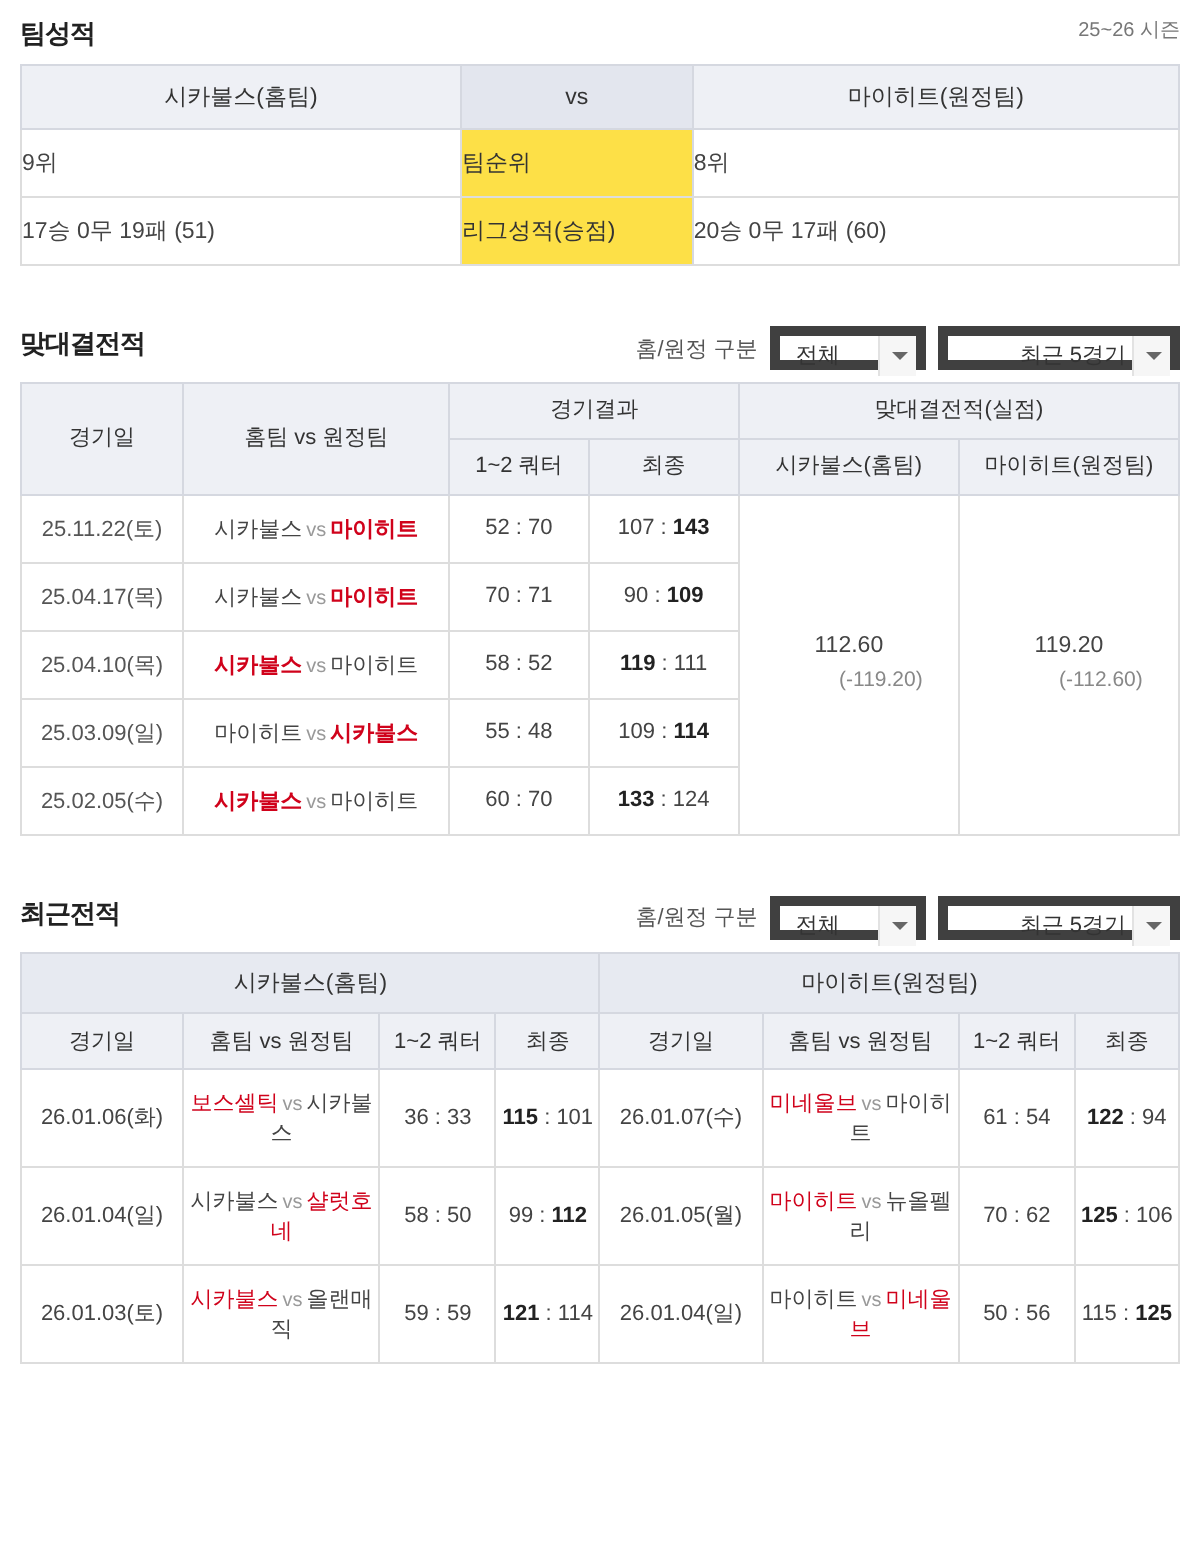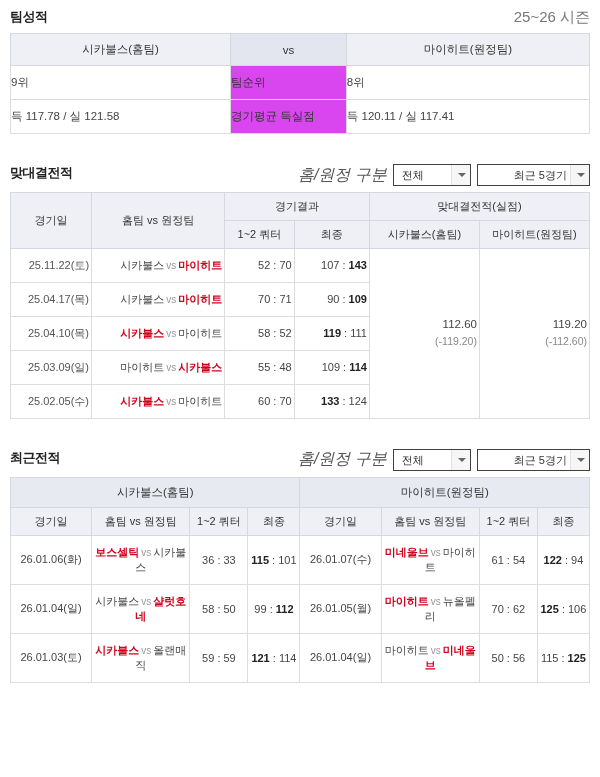--- a/index.html
+++ b/index.html
@@ -13,43 +13,43 @@
   .page { width: 600px; padding: 0 10px 0 10px; }
 
   
   .sec-head {
     display: flex; align-items: flex-start; justify-content: space-between;
     padding: 8px 0 6px 0;
   }
   .sec-title {
     font-size: 13px; font-weight: bold; color: #222222; letter-spacing: -0.5px;
   }
-  .sec-note { font-size: 15px; color: #777777; }
+  .sec-note { font-size: 10px; color: #777777; }
 
   table { border-collapse: collapse; width: 100%; }
   td, th { border: 1px solid #dddddd; font-weight: normal; }
 
   
   .team-tbl { font-size: 11.5px; }
   .team-tbl th {
     background: #eef0f5; color: #333; padding: 8px 0; font-size: 11.5px;
     text-align: center; border-color: #d5d8e0;
   }
   .team-tbl td { text-align: left; padding: 9px 0; color: #444; }
   .team-tbl td.mid {
-    background: #d946ef; color: #333; border-left-color: #d5d8e0; border-right-color: #d5d8e0;
+    background: #fde047; color: #333; border-left-color: #d5d8e0; border-right-color: #d5d8e0;
   }
   .team-tbl th.mid { background: #e3e6ee; }
 
   
   .filters { display: flex; align-items: center; gap: 6px; }
-  .filter-label { font-size: 16px; color: #555; font-style: italic; }
+  .filter-label { font-size: 11px; color: #555; }
   .sel {
     position: relative; display: inline-block;
-    border: 1px solid #404040; background: #ffffff;
+    border: 5px solid #404040; background: #ffffff;
     font-size: 11px; color: #333; height: 22px; line-height: 20px;
     padding: 0 22px 0 8px; min-width: 78px;
   }
   .sel .cv { display: inline-block; }
   .sel .arrow {
     position: absolute; right: 0; top: 0; width: 19px; height: 20px;
     border-left: 1px solid #e2e2e2; background: #f6f6f6;
   }
   .sel .arrow:after {
     content: ""; position: absolute; left: 6px; top: 8px;
@@ -57,38 +57,38 @@
     border-top: 4px solid #666;
   }
   .sel.wide { min-width: 88px; padding-left: 36px; }
 
   
   .h2h { font-size: 11px; }
   .h2h th {
     background: #eef0f5; color: #333; text-align: center; padding: 6px 2px;
     border-color: #d5d8e0; font-size: 11px; line-height: 1.35;
   }
-  .h2h td { text-align: right; padding: 9px 2px; color: #444; }
+  .h2h td { text-align: center; padding: 9px 2px; color: #444; }
   .h2h td.date { color: #555; }
   .h2h .win { color: #d0021b; font-weight: bold; }
   .h2h .bold { font-weight: bold; color: #222; }
   .h2h .avg { font-size: 11.5px; color: #444; line-height: 1.5; }
   .h2h .avg .sub { color: #888; font-size: 10.5px; margin-left: 32px; }
 
   
   .recent { font-size: 11px; }
   .recent th {
     background: #eef0f5; color: #333; text-align: center; padding: 6px 2px;
     border-color: #d5d8e0; font-size: 11px;
   }
   .recent th.team {
     background: #e7eaf1; font-size: 11.5px; padding: 7px 2px;
   }
   .recent td { text-align: center; padding: 9px 2px; color: #444; }
-  .recent .win { color: #d0021b; font-weight: bold; }
+  .recent .win { color: #d0021b; font-weight: normal; }
   .recent .bold { font-weight: bold; color: #222; }
   .vs { color: #999; font-size: 10px; padding: 0 2px; }
 
   .spacer-lg { height: 22px; }
 </style>
 </head>
 <body>
 
 <div class="page">
 
@@ -105,23 +105,23 @@
         <th style="width:42%">마이히트(원정팀)</th>
       </tr>
     </thead>
     <tbody>
       <tr>
         <td>9위</td>
         <td class="mid">팀순위</td>
         <td>8위</td>
       </tr>
       <tr>
-        <td>득 117.78 / 실 121.58</td>
-        <td class="mid">경기평균 득실점</td>
-        <td>득 120.11 / 실 117.41</td>
+        <td>17승 0무 19패 (51)</td>
+        <td class="mid">리그성적(승점)</td>
+        <td>20승 0무 17패 (60)</td>
       </tr>
     </tbody>
   </table>
 
   <div class="spacer-lg"></div>
 
   <div class="sec-head">
     <div class="sec-title">맞대결전적</div>
     <div class="filters">
       <span class="filter-label">홈/원정 구분</span>

